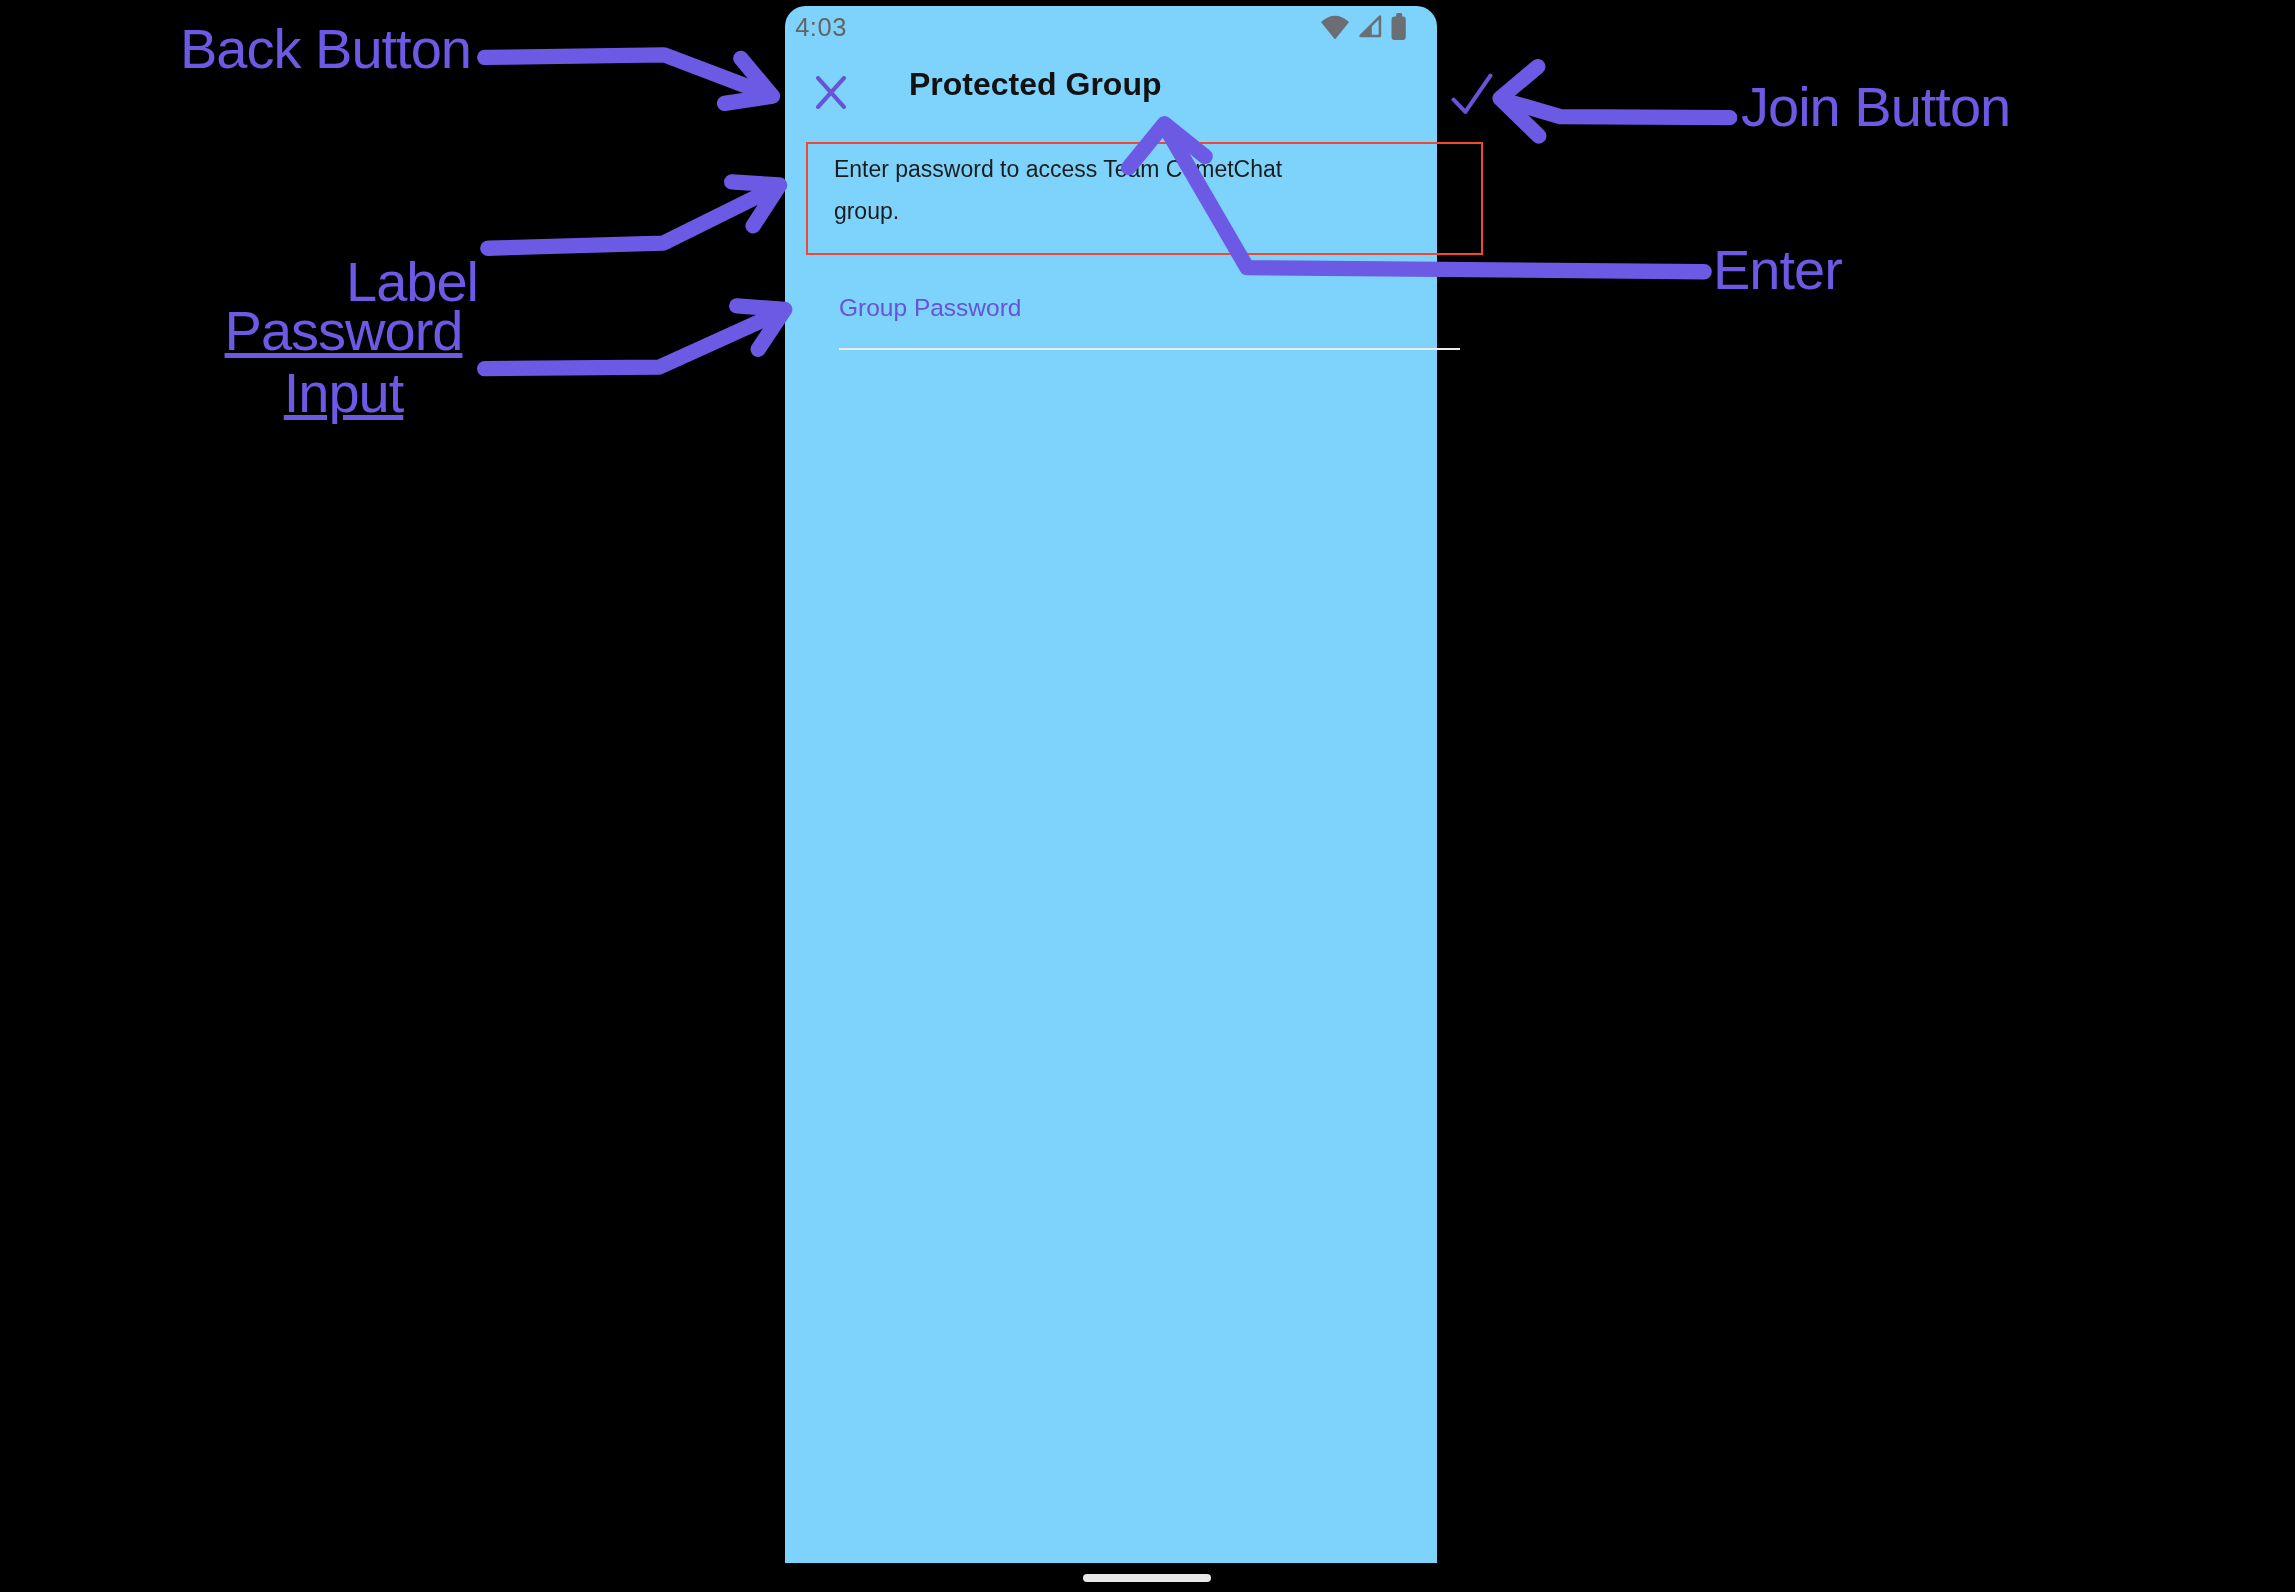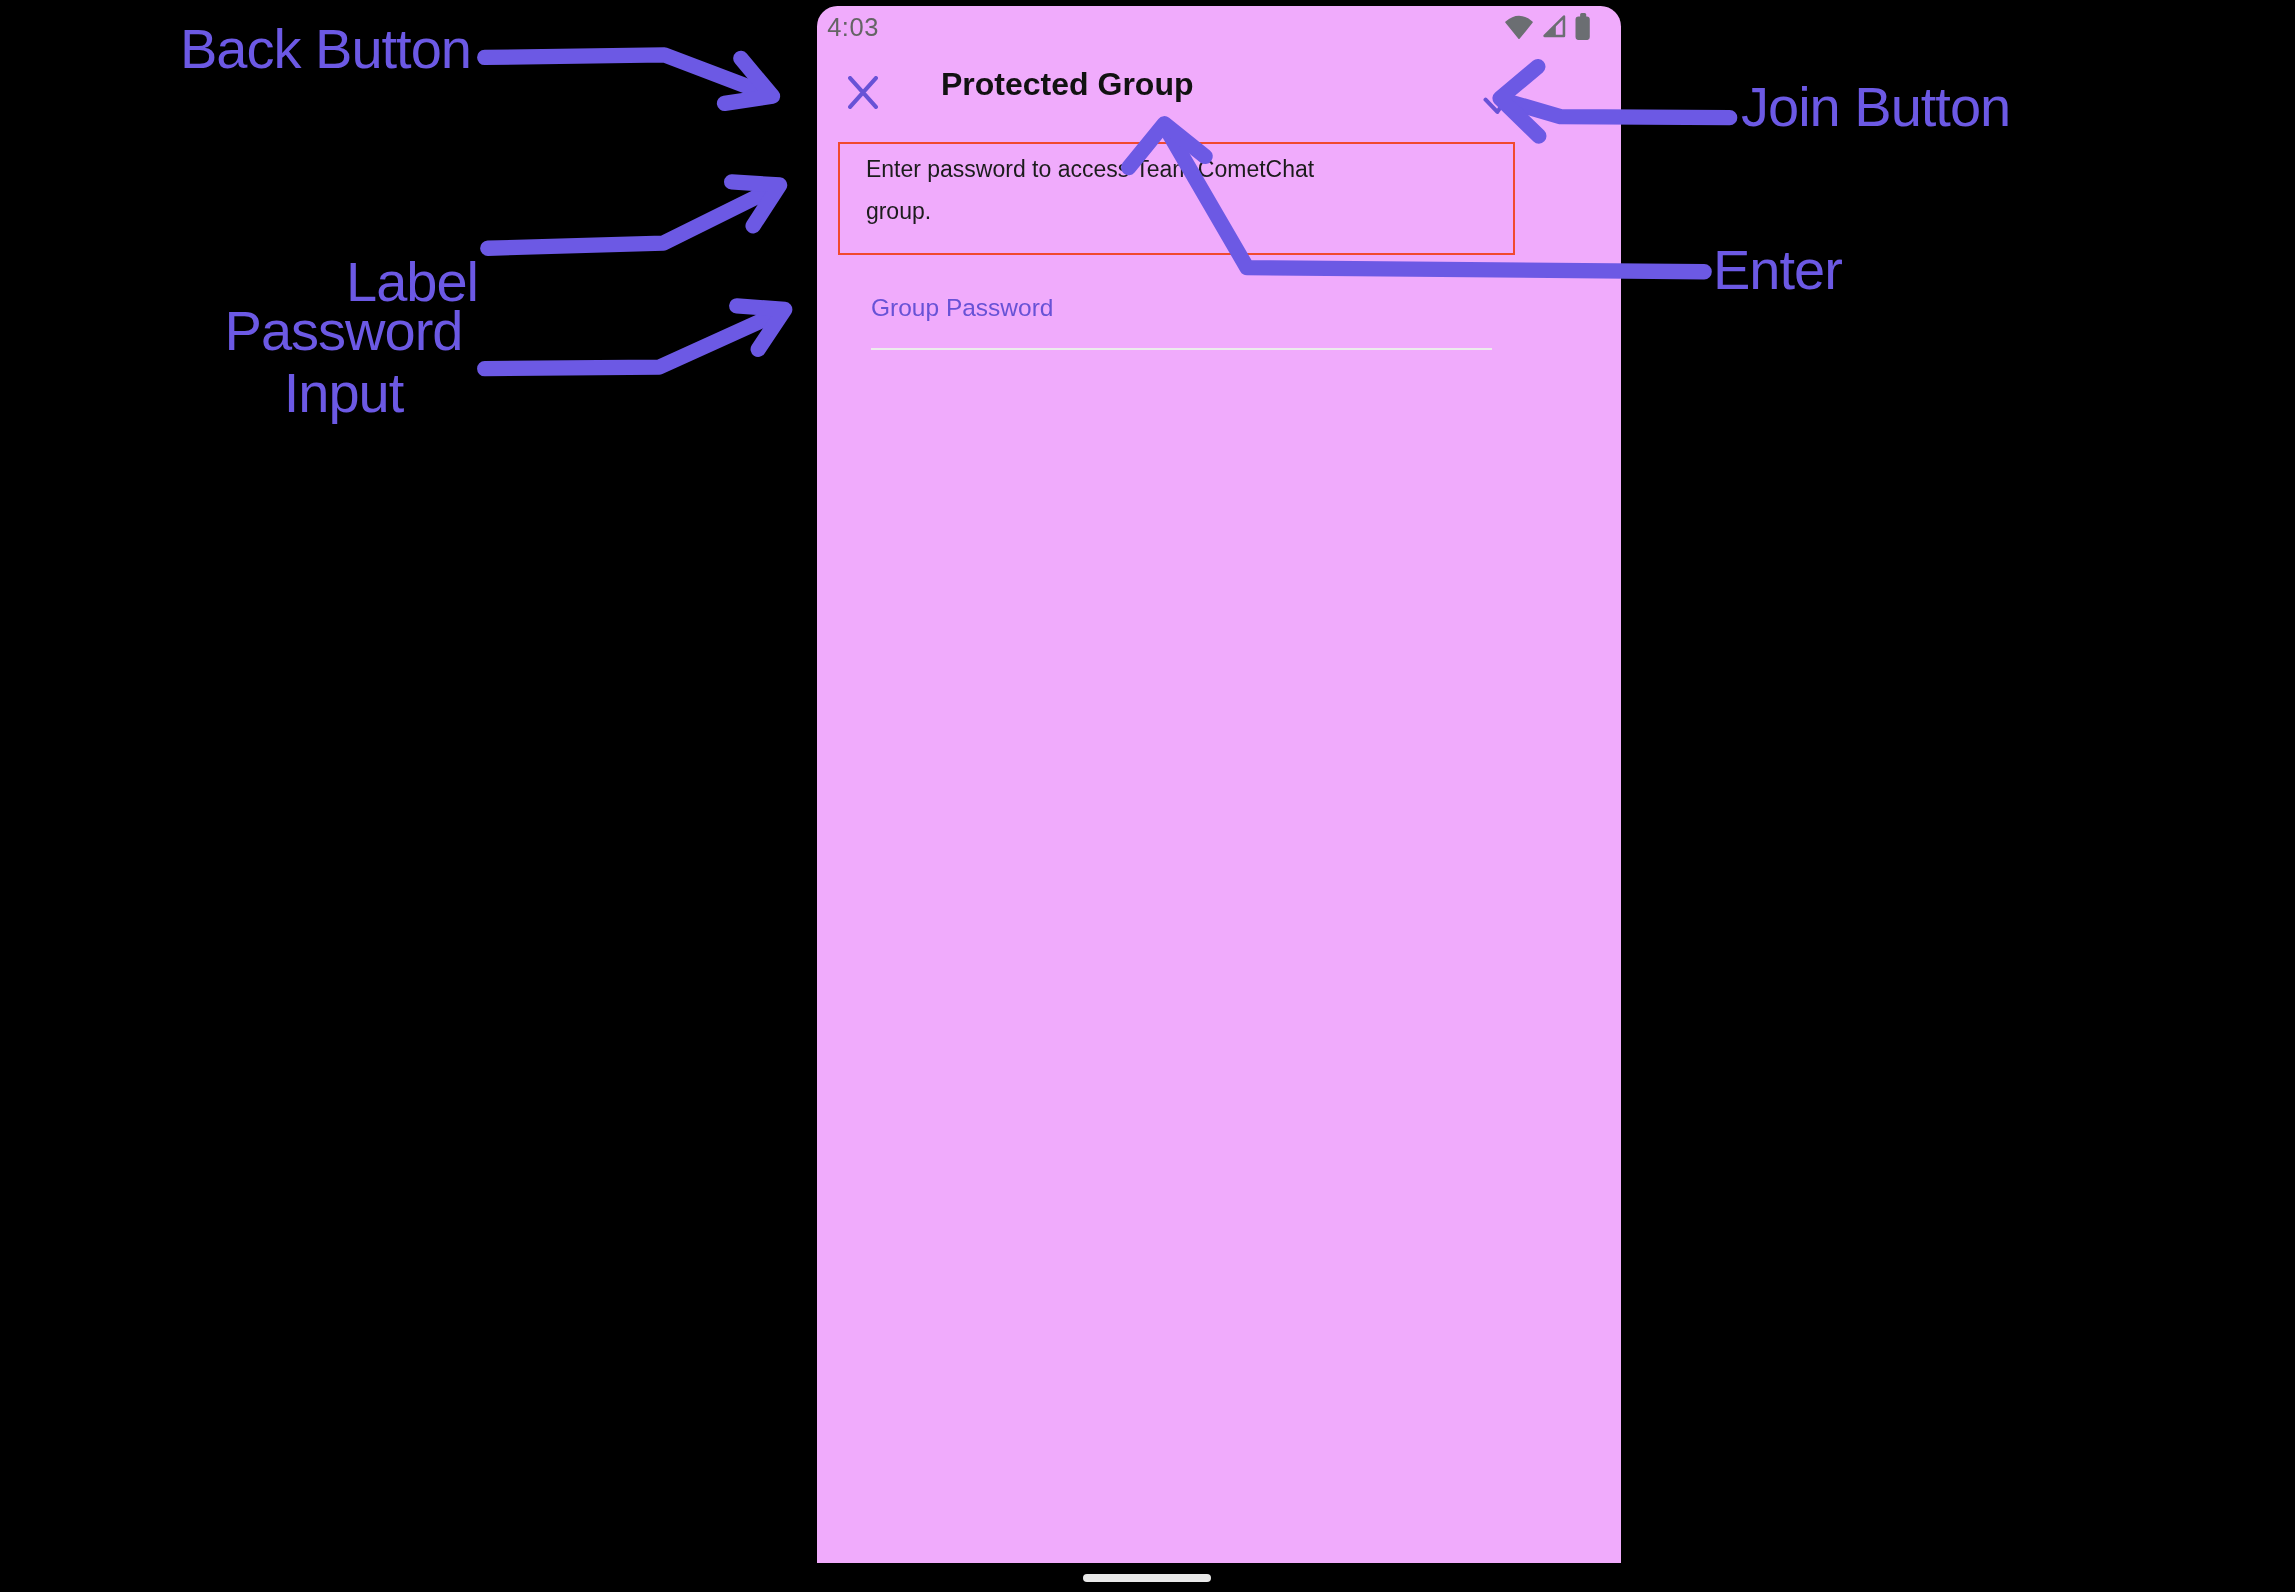--- a/index.html
+++ b/index.html
@@ -1,21 +1,21 @@
 <!DOCTYPE html>
 <html style="font-size:8.2px"><head>
 <meta charset="utf-8">
 <style>
   html,body{margin:0;padding:0;background:#000;}
   .canvas{position:relative;width:2295px;height:1593px;background:#000;overflow:hidden;
           font-family:"Liberation Sans",sans-serif;}
 
   
-  .phone{position:absolute;left:785px;top:6.1px;width:804px;height:1557px;
-         background:#f0abfc;border-radius:20.4px 20.4px 0 0;z-index:1;margin-left:32px;}
+  .phone{position:absolute;left:785px;top:6.1px;width:652px;height:1557px;
+         background:#7dd3fc;border-radius:20.4px 20.4px 0 0;z-index:1;}
   .status-time{position:absolute;left:10.2px;top:7.1px;font-size:25.5px;color:#646464;letter-spacing:0.5px;}
   .status-icons{position:absolute;right:31px;top:6.1px;height:29px;display:flex;align-items:center;gap:8.2px;}
   .status-icons svg{display:block;}
 
   .app-header{position:absolute;left:0;top:0;width:100%;height:122px;}
   .close-btn{position:absolute;left:19.4px;top:60px;width:53px;height:53px;border:none;background:transparent;
              padding:0;display:flex;align-items:center;justify-content:center;cursor:pointer;}
   .page-title{position:absolute;left:124px;top:60px;margin:0;font-size:32px;line-height:37px;
               font-weight:700;color:#121212;letter-spacing:0;}
   .join-btn{position:absolute;left:657px;top:57px;width:60px;height:60px;border:none;background:transparent;
@@ -32,21 +32,21 @@
 
   .home-indicator{position:absolute;left:1083px;top:1574px;width:128px;height:7.7px;
                   border-radius:4.1px;background:#E8E8E8;z-index:2;}
 
   
   .ann{position:absolute;color:#6C59E4;font-size:56px;line-height:62px;font-weight:400;
        letter-spacing:-1px;z-index:10;white-space:pre-line;}
   .ann-back{left:180px;top:18.4px;}
   .ann-join{left:1741px;top:76px;}
   .ann-label{left:346px;top:216px;margin-top:35px;}
-  .ann-password{left:213px;top:300px;width:261px;text-align:center;}
+  .ann-password{left:213px;top:300px;width:261px;text-align:center;text-decoration:underline;}
   .ann-title{left:1713px;top:239px;}
 
   .arrows{position:absolute;left:0;top:0;width:2295px;height:1593px;z-index:9;pointer-events:none;}
   .arrows path{fill:none;stroke:#6C59E4;stroke-width:30px;stroke-linecap:round;stroke-linejoin:round;}
 </style>
 </head>
 <body>
 
 <div class="canvas">
 

